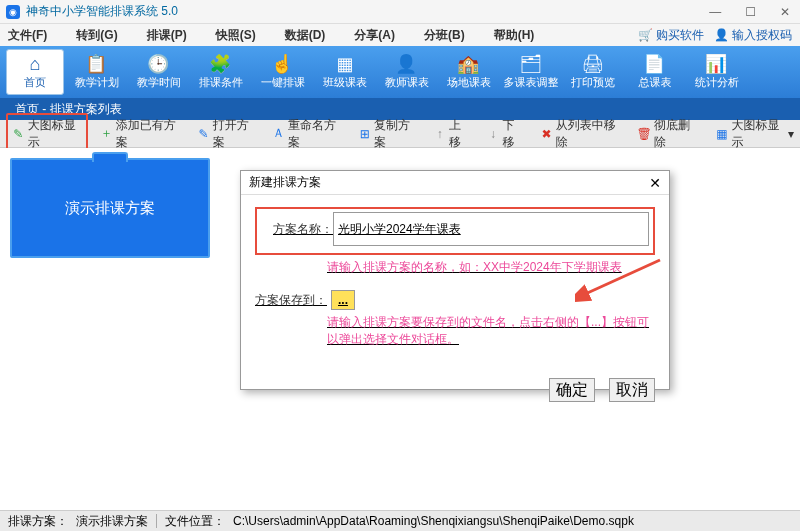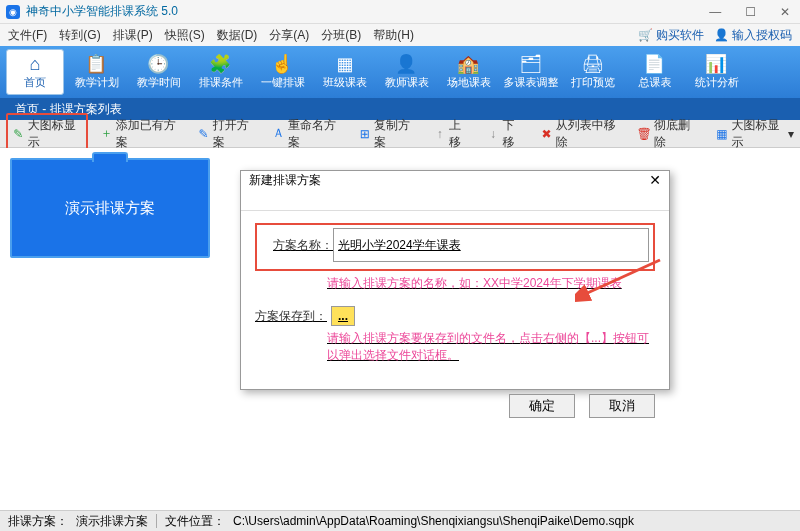--- a/index.html
+++ b/index.html
@@ -7,21 +7,21 @@
 
 
 .titlebar { height: 24px; background: #f5f5f5; display: flex; align-items: center; padding: 0 6px; border-bottom: 1px solid #ddd; }
 .titlebar .app-icon { width: 14px; height: 14px; background: #1a73e8; border-radius: 3px; margin-right: 6px; display: flex; align-items: center; justify-content: center; color: white; font-size: 9px; }
 .titlebar .title { flex: 1; font-size: 12px; color: #0369a1; }
 .titlebar .win-controls { display: flex; gap: 16px; color: #666; }
 .titlebar .win-controls span { cursor: pointer; padding: 0 4px; }
 
 
 .menubar { height: 22px; background: #f5f5f5; display: flex; align-items: center; padding: 0 8px; font-size: 12px; color: #333; justify-content: space-between; }
-.menubar .menus { display: flex; gap: 12px; }
+.menubar .menus { display: flex; gap: 29px; font-weight: bold; }
 .menubar .right-actions { display: flex; gap: 10px; align-items: center; }
 .menubar .right-actions .action { display: flex; align-items: center; gap: 3px; color: #1a5fb0; }
 .menubar .cart-icon { color: #d4a017; }
 
 
 .maintoolbar { height: 52px; background: linear-gradient(#4a9fee, #2c7dd6); display: flex; align-items: center; padding: 0 6px; gap: 4px; }
 .tool-btn { display: flex; flex-direction: column; align-items: center; justify-content: center; width: 58px; height: 46px; color: white; font-size: 11px; border-radius: 3px; gap: 2px; }
 .tool-btn.active { background: #fff; color: #1a5fb0; border: 1px solid #9cc4e8; }
 .tool-btn .icon { font-size: 18px; line-height: 1; }
 
@@ -41,32 +41,32 @@
 .view-toggle { display: flex; align-items: center; gap: 4px; }
 .view-toggle .grid-icon { color: #1a73e8; }
 
 
 .content { position: relative; height: 362px; background: #fff; padding: 10px; }
 .card { width: 200px; height: 100px; background: #1a73e8; border: 2px solid #4a9fee; border-radius: 2px; position: relative; display: flex; align-items: center; justify-content: center; color: white; font-size: 15px; }
 .card .tab { position: absolute; top: -8px; left: 50%; transform: translateX(-50%); width: 36px; height: 10px; background: #1a73e8; border: 2px solid #4a9fee; border-bottom: none; border-radius: 3px 3px 0 0; }
 
 
 .modal { position: absolute; left: 240px; top: 170px; width: 430px; height: 220px; background: #fff; border: 1px solid #999; box-shadow: 3px 3px 8px rgba(0,0,0,0.3); z-index: 10; }
-.modal-header { height: 40px; background: #fff; display: flex; padding: 1px 8px; font-size: 12px; border-bottom: 1px solid #ddd; }
+.modal-header { height: 24px; background: #fff; display: flex; align-items: center; padding: 8px 8px; font-size: 12px; border-bottom: 1px solid #ddd; }
 .modal-header .mtitle { flex: 1; }
 .modal-header .close { cursor: pointer; font-size: 14px; }
 .modal-body { padding: 12px 14px 8px 14px; font-size: 12px; text-decoration: underline; }
 .form-row { display: flex; align-items: center; margin-bottom: 4px; }
 .form-row .label { width: 72px; text-align: right; color: #333; }
 .form-row input[type="text"] { flex: 1; height: 20px; border: 1px solid #999; padding: 16px 4px; font-size: 12px; }
 .form-row .browse-btn { width: 24px; height: 20px; background: #ffe15a; border: 1px solid #999; margin-left: 4px; display: flex; align-items: center; justify-content: center; font-weight: bold; cursor: pointer; }
 .row-highlight { border: 2px solid #e74c3c; padding: 3px 4px; margin-bottom: 4px; }
 .hint { margin-left: 72px; color: #ec4899; margin-bottom: 14px; }
 .modal-footer { display: flex; justify-content: flex-end; gap: 14px; padding: 8px 14px; }
-.modal-footer button { width: 66px; height: 24px; background: #f0f0f0; border: 1px solid #999; font-size: 13px; cursor: pointer; }
+.modal-footer button { width: 46px; height: 24px; background: #f0f0f0; border: 1px solid #999; font-size: 16px; cursor: pointer; }
 
 
 .arrow { position: absolute; left: 575px; top: 255px; z-index: 20; pointer-events: none; }
 
 
 .statusbar { position: absolute; bottom: 0; left: 0; right: 0; height: 21px; background: #eaeaea; display: flex; align-items: center; padding: 0 8px; font-size: 12px; border-top: 1px solid #ccc; gap: 8px; }
 .statusbar .sep { border-left: 1px solid #aaa; height: 14px; }
 </style>
 </head>
 <body>

